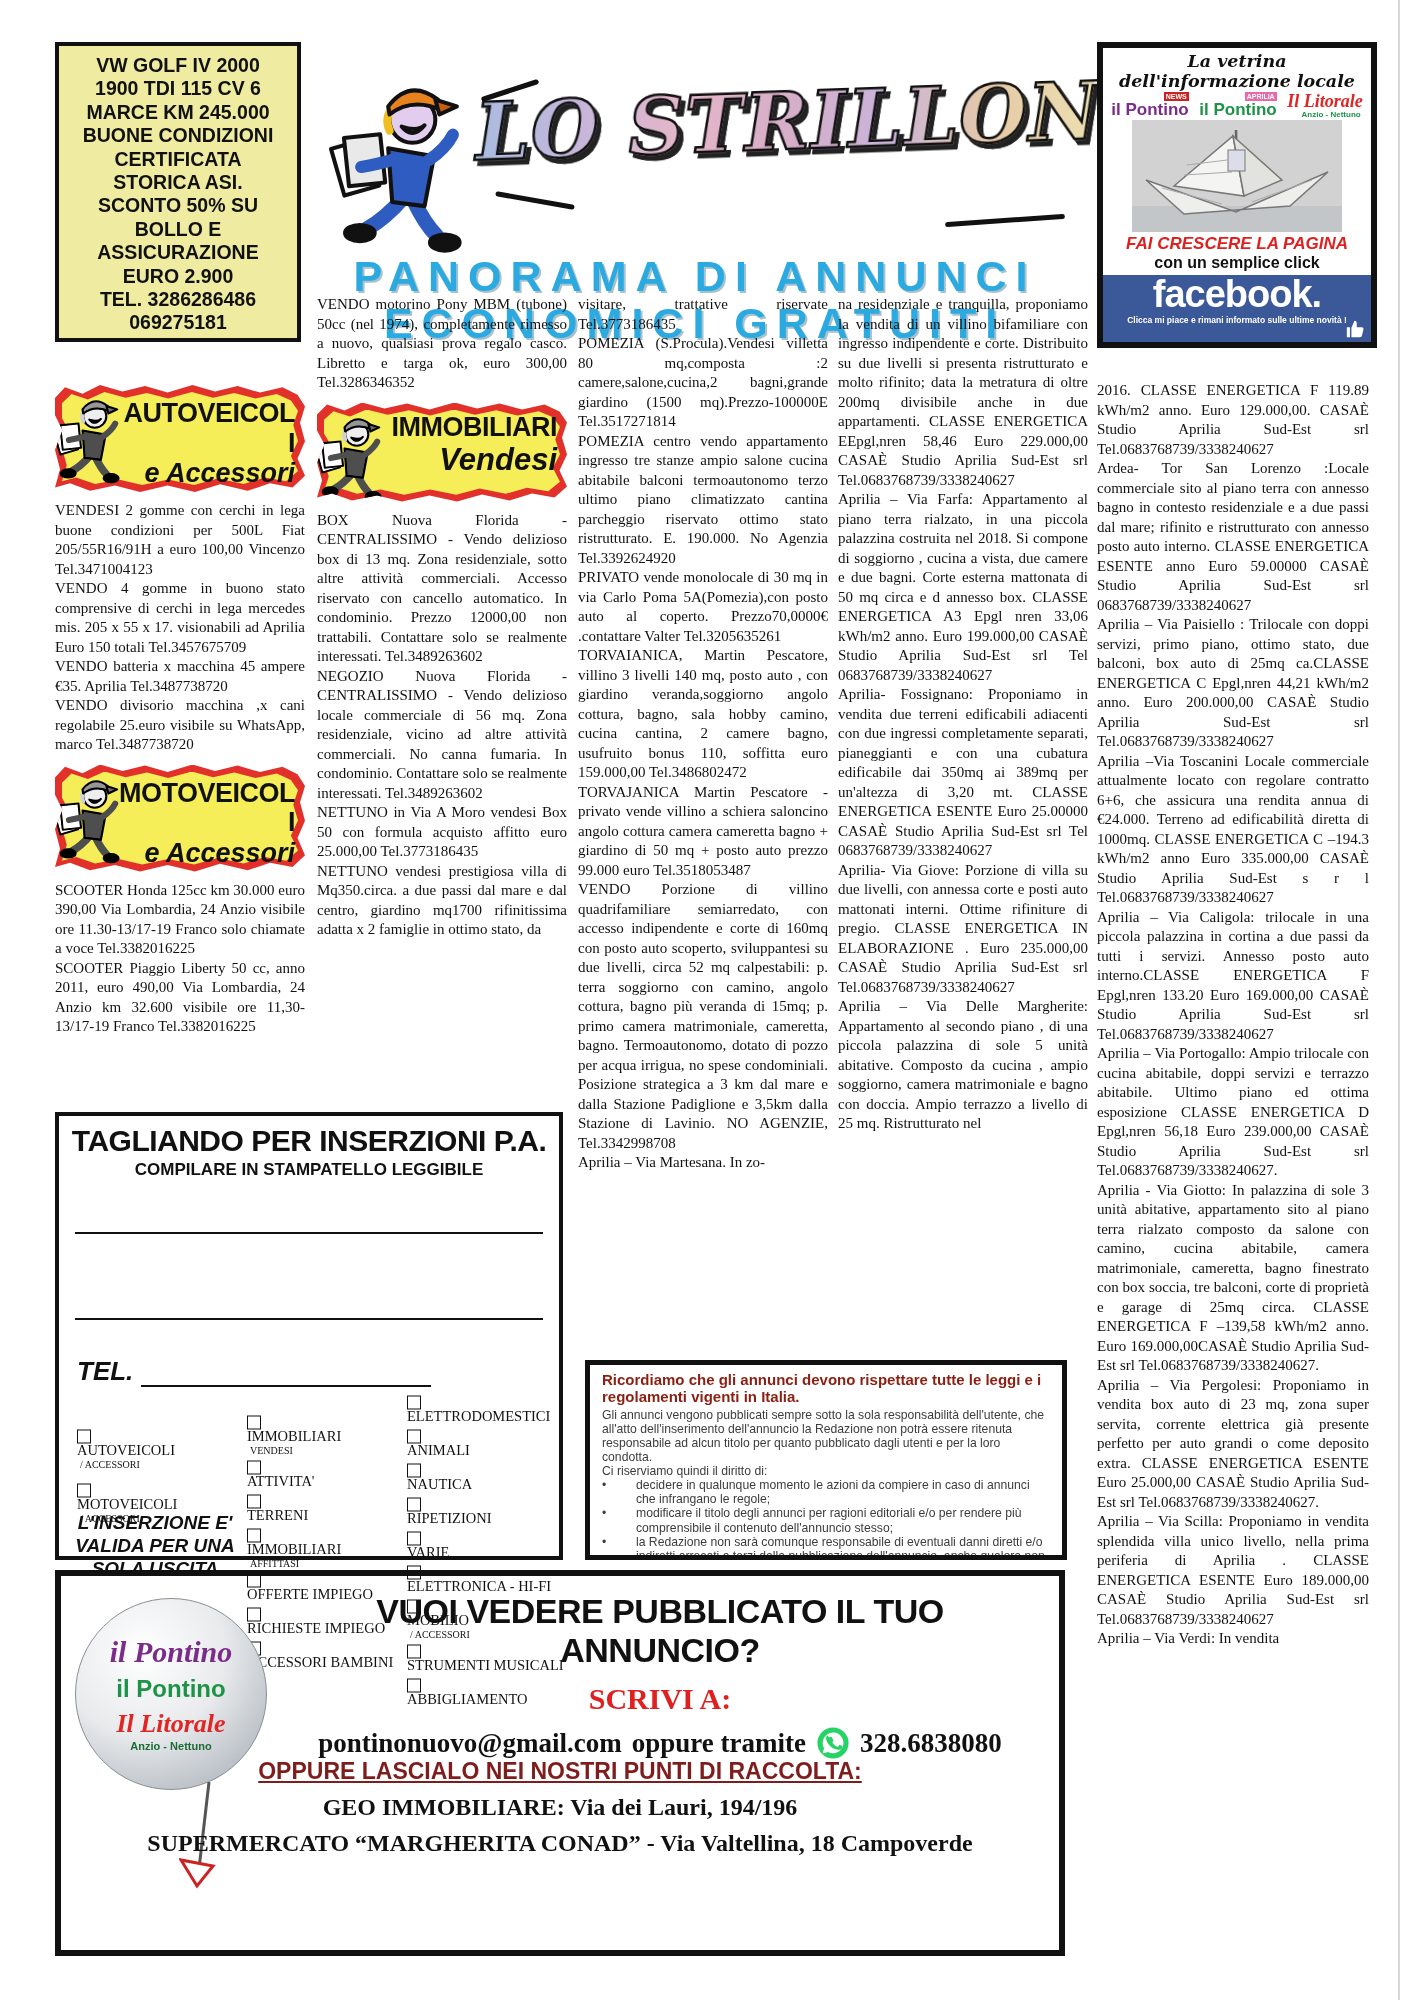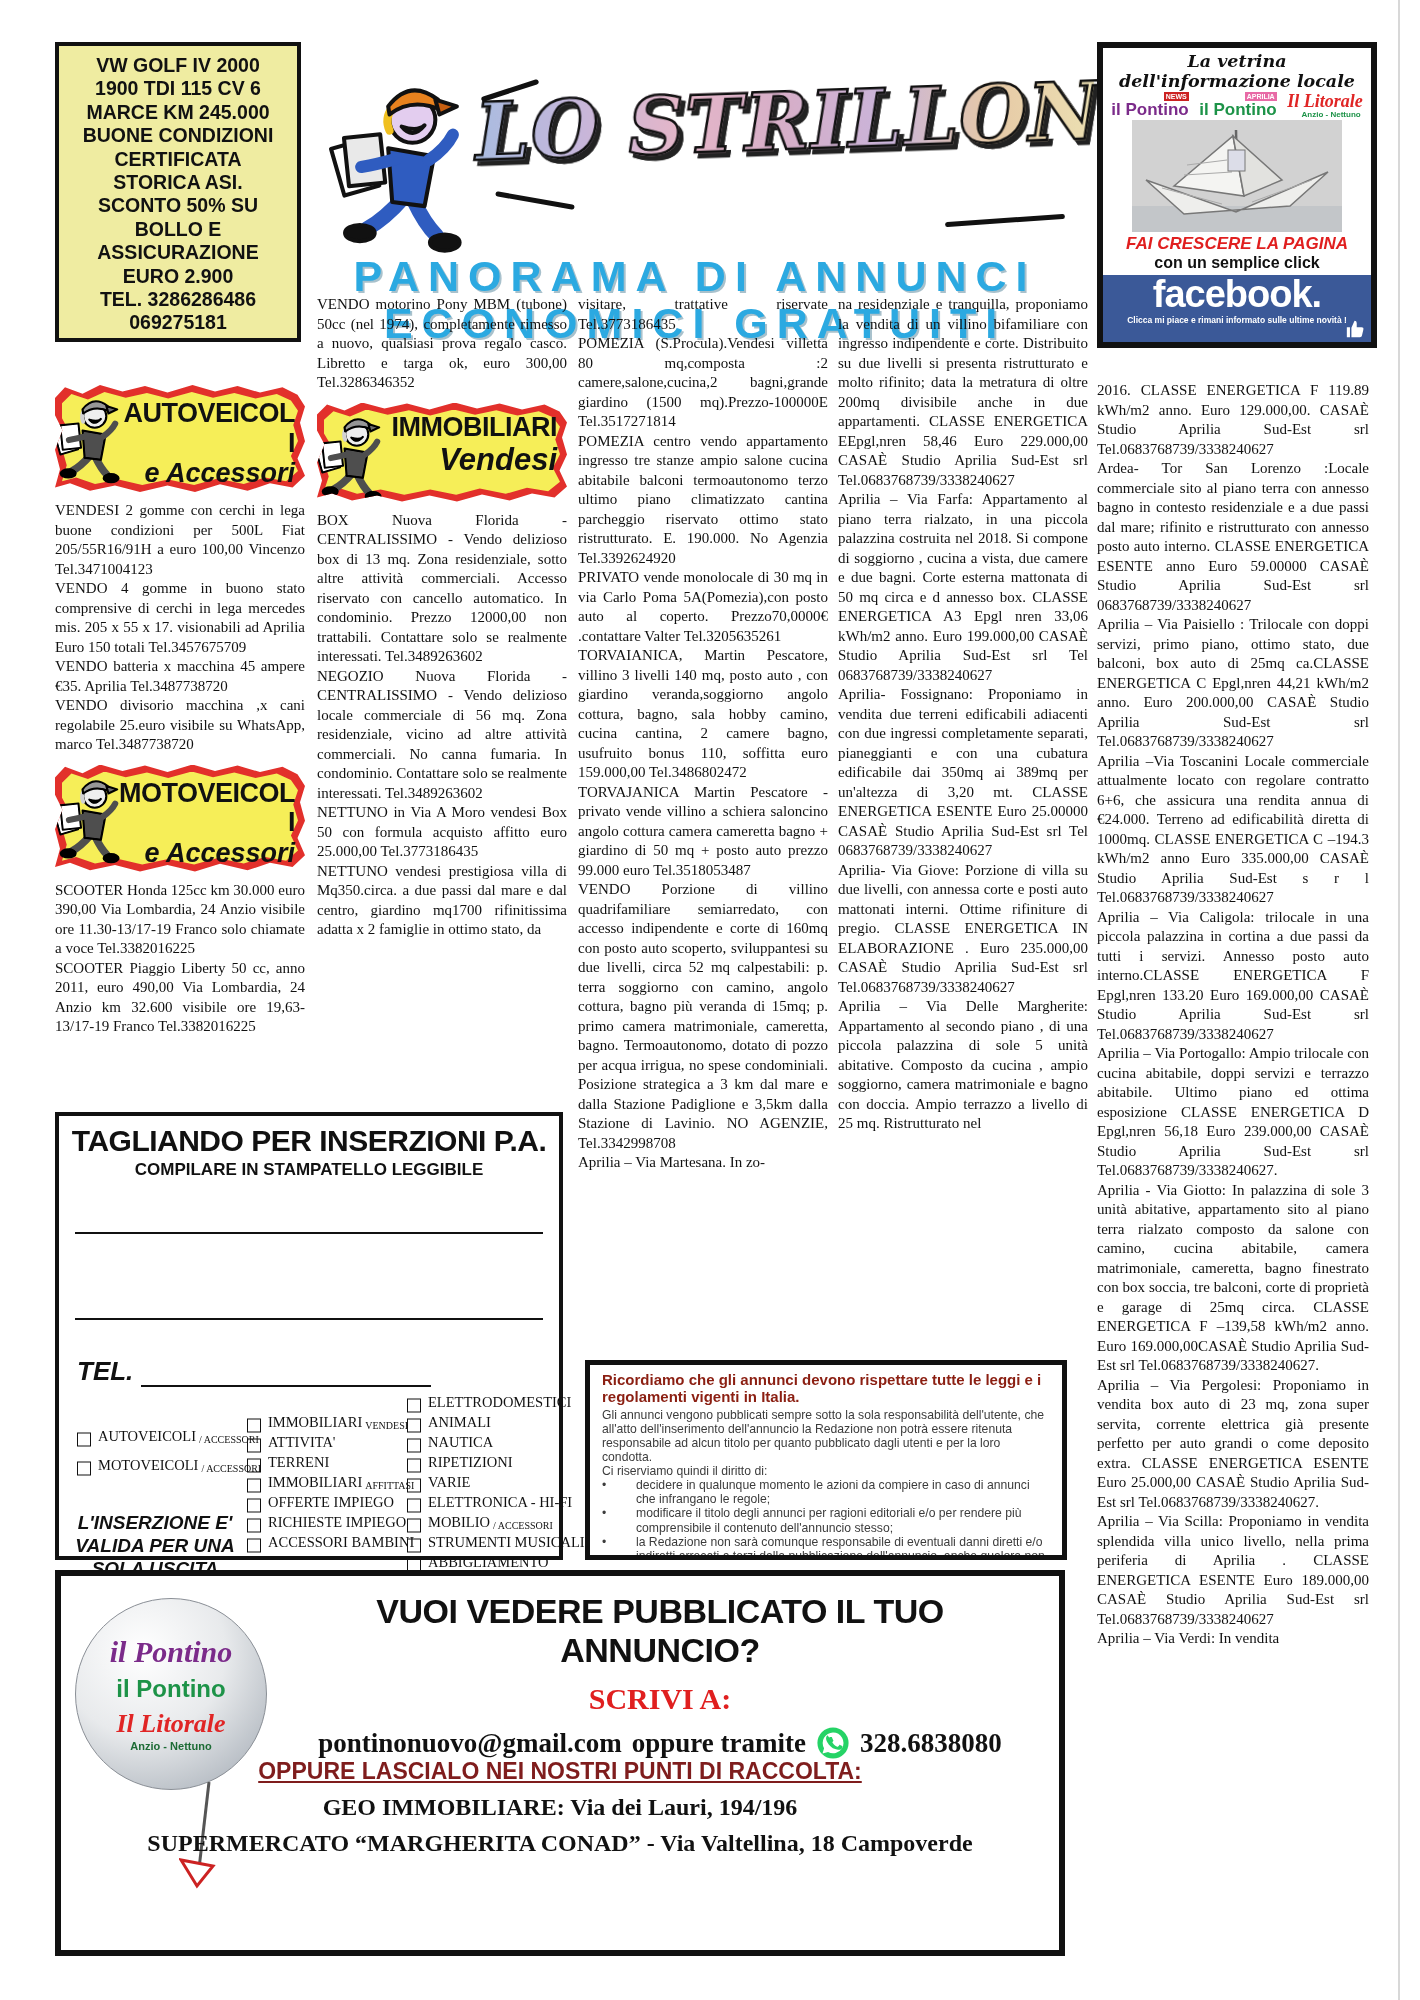--- a/index.html
+++ b/index.html
@@ -80,21 +80,21 @@
   .tg-sub{text-align:center;font-weight:bold;font-size:17px;margin-top:2px;}
   .tg-line{position:absolute;left:16px;right:16px;height:0;border-top:2px solid #111;}
   .tg-line1{top:116px;} .tg-line2{top:202px;}
   .tel-row{position:absolute;left:18px;top:240px;display:flex;align-items:flex-end;}
   .tel-label{font-weight:900;font-style:italic;font-size:26px;}
   .tel-line{width:290px;border-bottom:2px solid #111;margin-left:8px;height:26px;}
   .cb-col{position:absolute;font-family:"Liberation Serif",serif;}
   .cb-col-a{left:18px;top:312px;width:160px;}
   .cb-col-b{left:188px;top:298px;width:158px;}
   .cb-col-c{left:348px;top:278px;width:150px;}
-  .cb-item{display:flex;align-items:flex-end;margin-bottom:3px;white-space:nowrap;}
+  .cb-item{display:flex;align-items:flex-start;margin-bottom:3px;white-space:nowrap;flex-direction:column;}
   .cb-col-a .cb-item{margin-bottom:12px;}
   .cb{display:inline-block;width:12px;height:12px;border:1.8px solid #111;margin-right:7px;
       flex:0 0 auto;transform:translateY(1.5px);}
   .cb-main{font-size:14.5px;} .cb-small{font-size:10px;margin-left:3px;}
   .tg-note{position:absolute;left:6px;top:396px;width:180px;text-align:center;
       font-weight:900;font-style:italic;font-size:19px;line-height:1.2;}
 
   
   .rules{position:absolute;left:585px;top:1360px;width:482px;height:200px;border:5px solid #111;
       box-sizing:border-box;padding:6px 12px;font-family:"Liberation Sans",sans-serif;overflow:hidden;}
@@ -246,21 +246,21 @@
       <svg class="nb-badge" viewBox="0 0 110 138">
           <use href="#newsboy"></use>
         </svg>
       <div class="badge-text">
         <div class="badge-l1">MOTOVEICOLI</div>
         <div class="badge-l2">e Accessori</div>
       </div>
     </div>
     <div>
         <p>SCOOTER Honda 125cc km 30.000 euro 390,00 Via Lombardia, 24 Anzio visibile ore 11.30-13/17-19 Franco solo chiamate a voce Tel.3382016225</p>
-        <p>SCOOTER Piaggio Liberty 50 cc, anno 2011, euro 490,00 Via Lombardia, 24 Anzio km 32.600 visibile ore 19,63-13/17-19 Franco Tel.3382016225</p>
+        <p>SCOOTER Piaggio Liberty 50 cc, anno 2011, euro 490,00 Via Lombardia, 24 Anzio km 32.600 visibile ore 11,30-13/17-19 Franco Tel.3382016225</p>
       </div>
   </div>
 
   <div class="col" id="col2">
     <div>
         <p>VENDO motorino Pony MBM (tubone) 50cc (nel 1974), completamente rimesso a nuovo, qualsiasi prova regalo casco. Libretto e targa ok, euro 300,00 Tel.3286346352</p>
       </div>
     <div class="badge" style="height:100px;margin-top:10px">
       <div class="badge-inner"></div>
       <svg class="nb-badge" viewBox="0 0 110 138">

